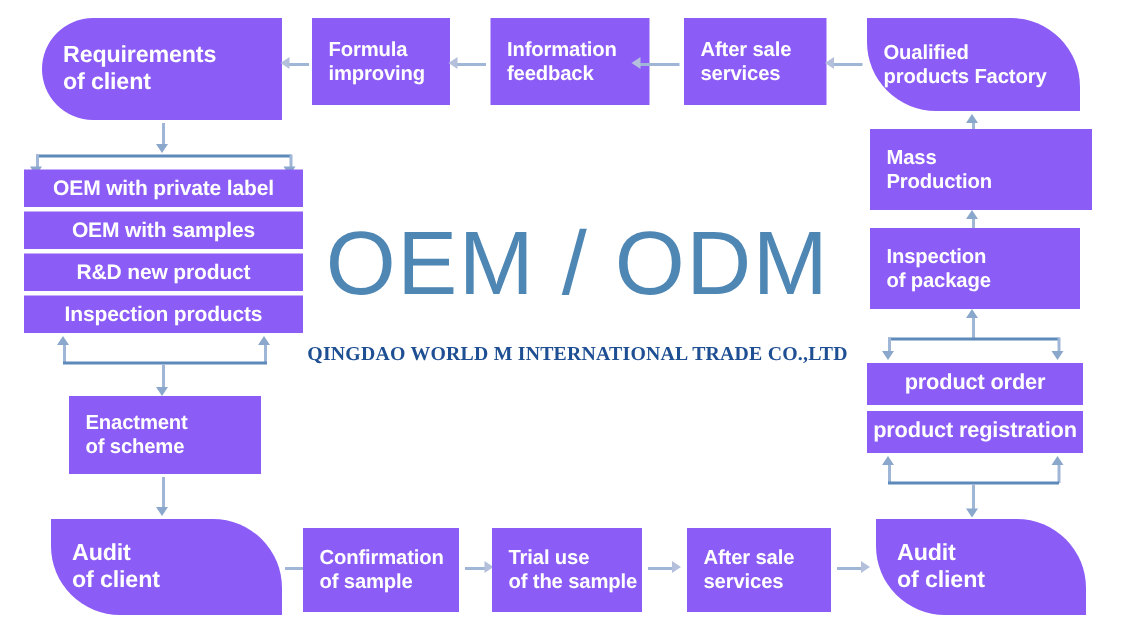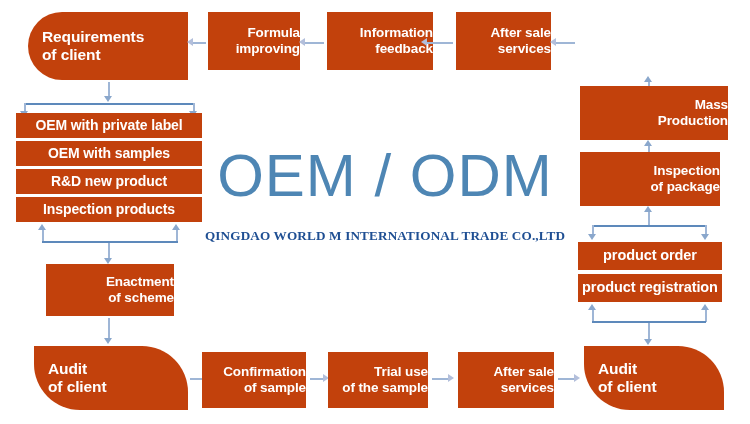--- a/index.html
+++ b/index.html
@@ -14,33 +14,33 @@
     height: 424px;
     background: #ffffff;
     overflow: hidden;
     font-family: "Liberation Sans", sans-serif;
   }
 
   
   .node {
     position: absolute;
     box-sizing: border-box;
-    background: #c2410c;
+    background: #8b5cf6;
     color: #ffffff;
     font-family: "Liberation Sans", sans-serif;
     font-weight: bold;
     line-height: 1.18;
     display: flex;
     flex-direction: column;
     justify-content: center;
     white-space: pre-line;
     letter-spacing: -0.1px;
   }
   .node.pad-lg { padding-left: 14px; font-size: 15.5px; }
-  .node.pad-md { padding-left: 11px; font-size: 13.5px; text-align: right; }
+  .node.pad-md { padding-left: 11px; font-size: 13.5px; }
   .node.center { align-items: center; padding-left: 0; }
 
   
   .shape-bannerL {            
     border-radius: 46px 0 0 46px;
   }
   .shape-bannerTR {           
     border-radius: 0 46px 0 46px;
   }
 
@@ -115,20 +115,22 @@
 
   <div class="node pad-md" style="left:208px; top:12px; width:92px; height:58px;">Formula
 improving</div>
 
   <div class="node pad-md" style="left:327px; top:12px; width:106px; height:58px;">Information
 feedback</div>
 
   <div class="node pad-md" style="left:456px; top:12px; width:95px; height:58px;">After sale
 services</div>
 
+  <div class="node shape-bannerTR pad-md" style="left:578px; top:12px; width:142px; height:62px;">Oualified
+products Factory</div>
 
   <div class="ln h" style="left:192px; top:42px; width:14px;"></div>
   <div class="arrow left" style="left:187px; top:38px;"></div>
 
   <div class="ln h" style="left:304px; top:42px; width:20px;"></div>
   <div class="arrow left" style="left:299px; top:38px;"></div>
 
   <div class="ln h" style="left:426px; top:42px; width:27px;"></div>
   <div class="arrow left" style="left:421px; top:38px;"></div>
 

